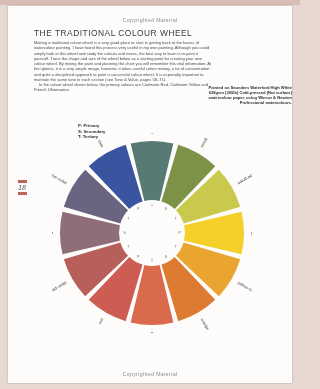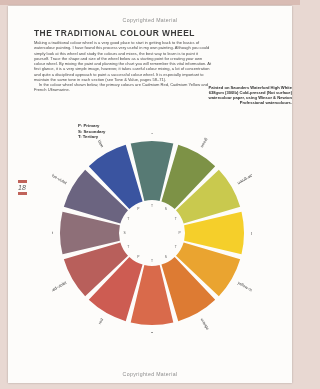--- a/index.html
+++ b/index.html
@@ -25,21 +25,21 @@
     font-size:5.2px;letter-spacing:.35px;color:#8c8c8c;
   }
   .copyright-bottom{
     position:absolute;left:0;bottom:6px;width:284px;
     text-align:center;
     font-size:5.2px;letter-spacing:.35px;color:#8c8c8c;
   }
   .title{
     position:absolute;left:26px;top:22px;
     font-size:8.4px;letter-spacing:.5px;color:#3b3b3b;
-    font-weight:700;
+    font-weight:400;
   }
   .body-text{
     position:absolute;left:26px;top:34px;width:180px;
     font-size:4.05px;line-height:5.25px;color:#4a4a4a;
     text-align:left;
   }
   .body-text p{margin:0;}
   .body-text p.indent{text-indent:5px;}
   .caption{
     position:absolute;left:198px;top:79px;width:86px;

